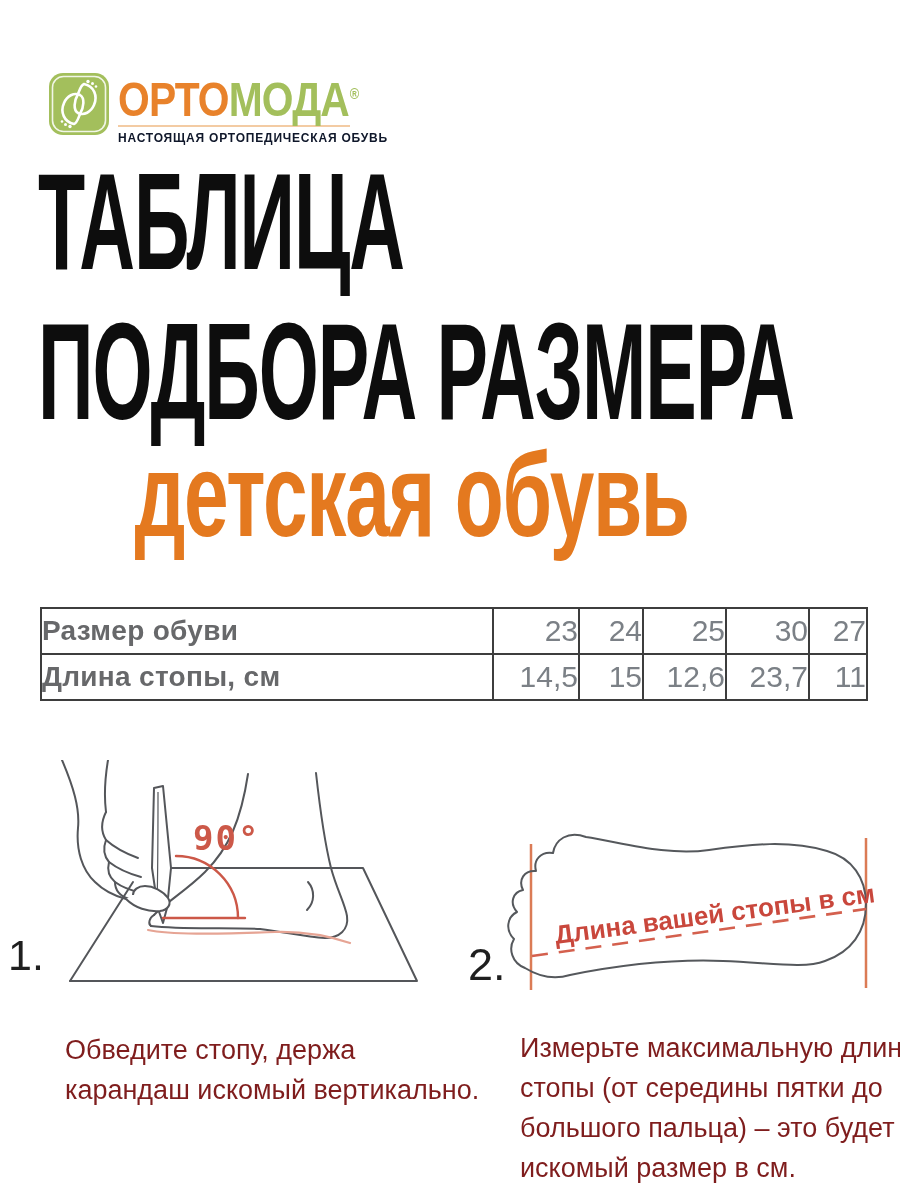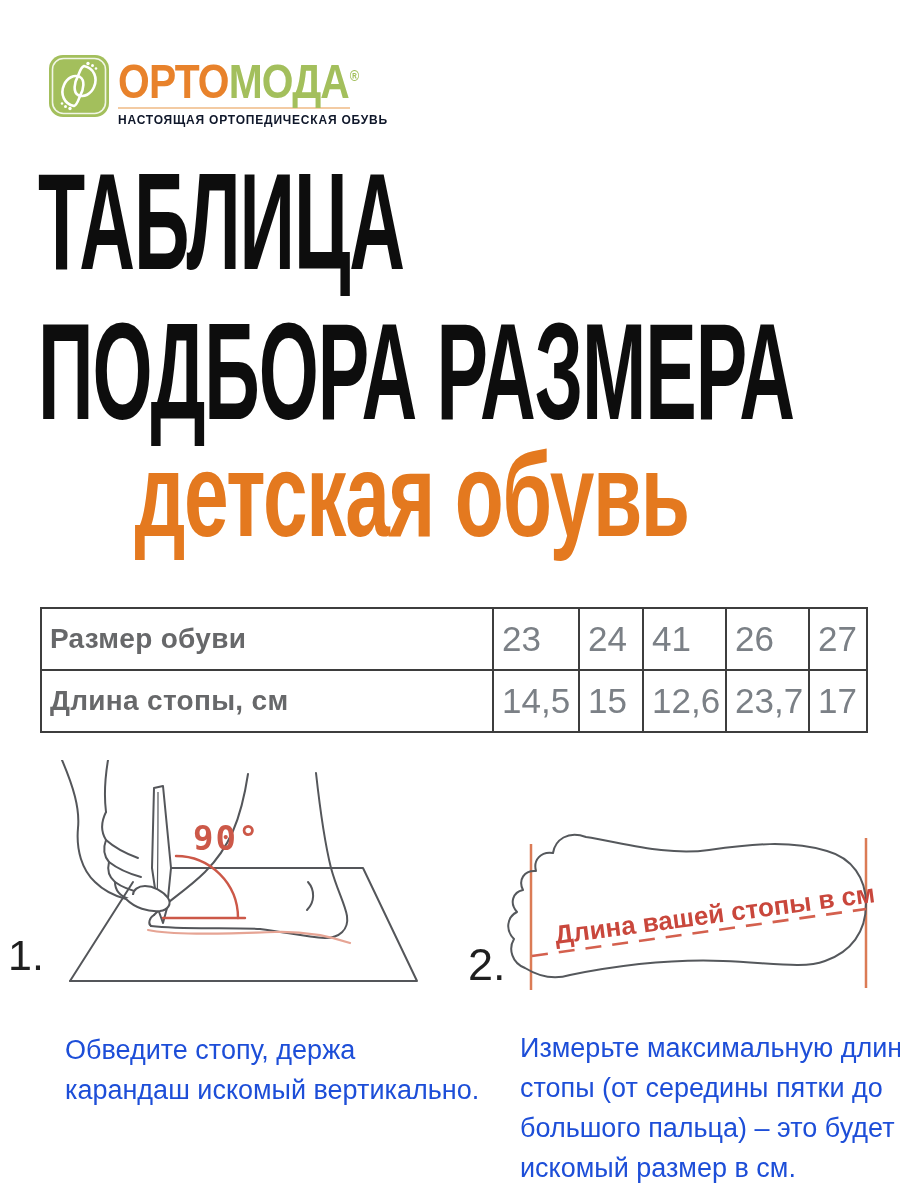--- a/index.html
+++ b/index.html
@@ -4,21 +4,21 @@
 <style>
   html,body{margin:0;padding:0;background:#ffffff;}
   .page{
     position:relative;
     width:900px;height:1200px;
     background:#ffffff;
     overflow:hidden;
     font-family:"Liberation Sans", sans-serif;
   }
   
-  .logo{position:absolute;left:48px;top:54px;display:flex;align-items:flex-start;}
+  .logo{position:absolute;left:48px;top:72px;display:flex;align-items:flex-start;}
   .logo-icon{width:62px;height:64px;flex:0 0 auto;}
   .logo-textblock{margin-left:8px;}
   .brand{
     font-size:48px;font-weight:700;letter-spacing:-1px;line-height:44px;
     transform:scaleX(0.85);transform-origin:left top;white-space:nowrap;
   }
   .brand .p1{color:#E8822B;}
   .brand .p2{color:#A3BF5C;}
   .brand .reg{font-size:15px;color:#A3BF5C;vertical-align:super;margin-left:1px;}
   .logo-rule{width:232px;height:2px;background:#F3CBA3;margin-top:3px;}
@@ -39,39 +39,39 @@
   .subtitle{
     display:inline-block;font-size:118px;font-weight:700;color:#E4791F;line-height:1;
     transform:scaleX(0.68);transform-origin:center top;letter-spacing:-2px;white-space:nowrap;
   }
   
   table.size{
     position:absolute;left:40px;top:607px;
     width:826px;border-collapse:collapse;table-layout:fixed;
   }
   table.size td{
-    border:2px solid #3d3d3d;height:44px;padding:8px;
+    border:2px solid #3d3d3d;height:44px;padding:0;
     vertical-align:middle;background:#fff;
   }
   td.lbl{
     font-size:28px;font-weight:700;color:#67686a;
     padding-left:14px;letter-spacing:0.3px;
   }
   td.num{
-    font-size:35px;font-weight:400;color:#7b8086;text-align:left;
+    font-size:30px;font-weight:400;color:#7b8086;text-align:right;
   }
   
   .diagram{position:absolute;}
   .d1{left:5px;top:760px;width:445px;height:240px;}
   .d2{left:468px;top:782px;width:432px;height:228px;}
   .step-num{position:absolute;color:#1f1f1f;line-height:1;}
   .n1{left:8px;top:934px;font-size:43px;}
   .n2{left:468px;top:942px;font-size:45px;}
   
-  .caption{position:absolute;font-size:27px;line-height:40px;color:#1d4ed8;}
+  .caption{position:absolute;font-size:27px;line-height:40px;color:#7f1d1d;}
   .c1{left:65px;top:1030px;}
   .c2{left:520px;top:1028px;}
   .caption div{white-space:nowrap;}
   svg text{font-family:"DejaVu Sans Mono", monospace;}
   svg text.meas{font-family:"Liberation Sans", sans-serif;}
 </style>
 </head>
 <body>
 
 <div class="page">
@@ -116,31 +116,31 @@
         <col style="width:64px">
       <col style="width:83px">
         <col style="width:83px">
         <col style="width:58px">
     </colgroup>
     <tbody>
         <tr>
       <td class="lbl">Размер обуви</td>
       <td class="num">23</td>
       <td class="num">24</td>
-      <td class="num">41</td>
-      <td class="num">26</td>
+      <td class="num">25</td>
+      <td class="num">30</td>
       <td class="num">27</td>
     </tr>
     <tr>
       <td class="lbl">Длина стопы, см</td>
       <td class="num">14,5</td>
       <td class="num">15</td>
       <td class="num">12,6</td>
       <td class="num">23,7</td>
-      <td class="num">17</td>
+      <td class="num">11</td>
     </tr>
   </tbody>
     </table>
 
   <svg class="diagram d1" viewBox="0 0 445 240">
     <g fill="none" stroke="#54565a" stroke-width="2" stroke-linecap="round" stroke-linejoin="round">
 
       <path d="M65,221 H412 L358,108 H166"></path>
       <path d="M65,221 L128,122"></path>
 

